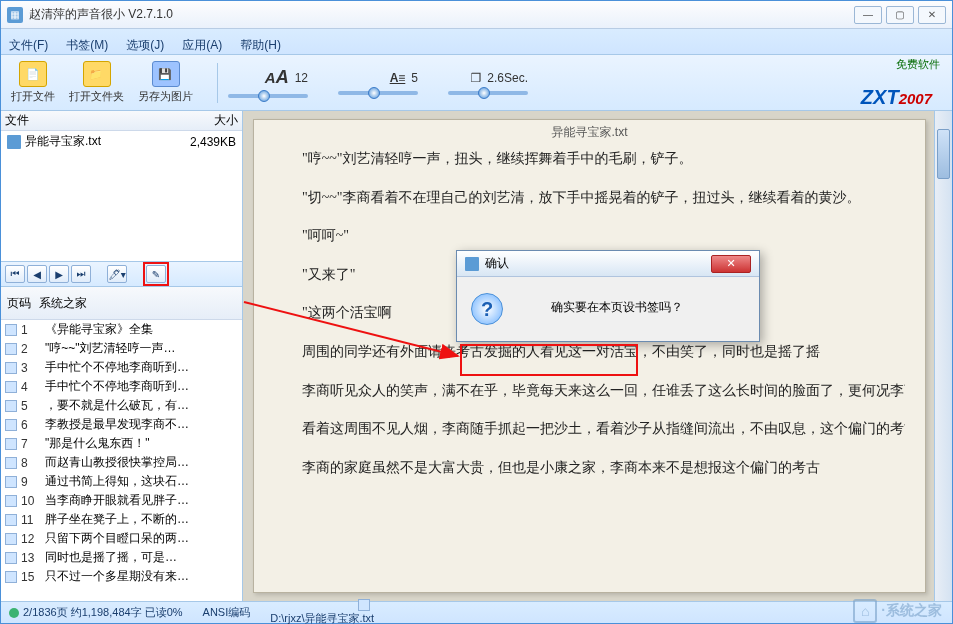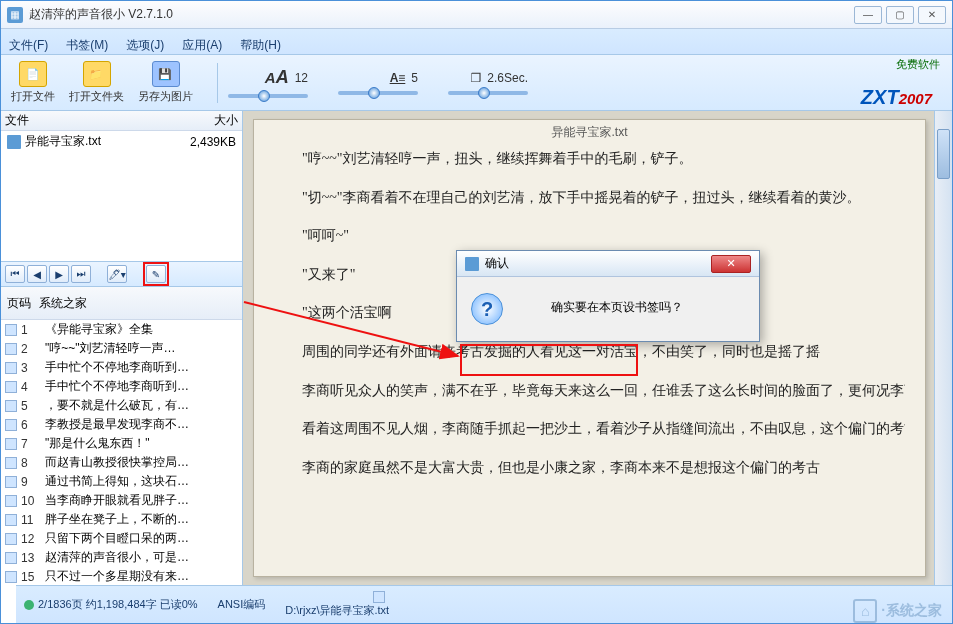--- a/index.html
+++ b/index.html
@@ -44,21 +44,21 @@
 .pagerow .pic { width:12px;height:12px;background:#cfe5ff;border:1px solid #8fb0d8;margin-right:4px;}
 .pagerow .pn { width: 24px; color: #333; }
 .pagerow .pt { flex: 1; white-space: nowrap; overflow: hidden; text-overflow: ellipsis; }
 .reader { flex: 1; position: relative; background: #d8d5c9; overflow: hidden; }
 .reader-scroll { position: absolute; right: 0; top: 0; bottom: 0; width: 18px; background: linear-gradient(90deg,#e8eef6,#d4e2f2); border-left:1px solid #a6c8e8;}
 .reader-scroll .sthumb{position:absolute;top:18px;left:2px;right:2px;height:50px;background:linear-gradient(#cfe2f8,#9dbde0);border:1px solid #7a9fc8;border-radius:2px;}
 .page { position: absolute; left: 10px; right: 26px; top: 8px; bottom: 8px; background: #f3f0e6; border: 1px solid #b8b2a0; box-shadow: 2px 2px 4px rgba(0,0,0,0.15);}
 .page .fn { position: absolute; top: 4px; left: 50%; transform: translateX(-50%); font-size: 12px; color: #555; }
 .page .content { position: absolute; top: 26px; left: 20px; right: 20px; bottom: 10px; font-family: SimSun, serif; font-size: 14px; color: #222; line-height: 1.9; }
 .page .content p { margin-bottom: 12px; text-indent: 2em; white-space: nowrap; overflow: hidden; }
-.statusbar { height: 38px; background: linear-gradient(#d9ecff,#cfe5ff); display: flex; align-items: center; padding: 0 8px; font-size: 11px; color: #1a3e6e; gap: 20px; border-top:1px solid #a6c8e8; position:relative;margin-left:15px;}
+.statusbar { height: 22px; background: linear-gradient(#d9ecff,#cfe5ff); display: flex; align-items: center; padding: 0 8px; font-size: 11px; color: #1a3e6e; gap: 20px; border-top:1px solid #a6c8e8; position:relative;}
 .statusbar .dot { width: 10px; height: 10px; background: #3cb371; border-radius: 50%; margin-right: 4px; }
 .statusbar .sicon{width:12px;height:12px;background:#cfe5ff;border:1px solid #8fb0d8;margin-right:4px;}
 .statusbar .watermark{position:absolute;right:10px;bottom:0;color:rgba(120,160,200,0.6);font-size:14px;font-weight:bold;display:flex;align-items:center;gap:4px;}
 .statusbar .watermark .wic{width:24px;height:24px;border:2px solid rgba(120,160,200,0.6);border-radius:3px;display:flex;align-items:center;justify-content:center;}
 .dialog { position: absolute; left: 456px; top: 250px; width: 304px; background: #f0f0f0; border: 1px solid #6b8bb0; box-shadow: 3px 3px 10px rgba(0,0,0,0.3); }
 .dialog .dtitle { height: 26px; background: linear-gradient(#fff,#d8e6f4); display: flex; align-items: center; padding: 0 8px; border-bottom: 1px solid #b0c4de; }
 .dialog .dtitle .dic{width:14px;height:14px;background:#5b9bd5;margin-right:6px;border-radius:1px;}
 .dialog .dtitle .dt { flex: 1; font-size: 12px; }
 .dialog .dclose { width: 40px; height: 18px; background: linear-gradient(#e88,#c33); border-radius: 2px; color: #fff; display: flex; align-items: center; justify-content: center; font-size: 11px; border:1px solid #a22;}
 .dialog .dbody { padding: 16px 14px; display: flex; align-items: flex-start; gap: 12px; }
@@ -225,21 +225,21 @@
             <div class="pt">胖子坐在凳子上，不断的…</div>
           </div>
           <div class="pagerow">
             <div class="pic"></div>
             <div class="pn">12</div>
             <div class="pt">只留下两个目瞪口呆的两…</div>
           </div>
           <div class="pagerow">
             <div class="pic"></div>
             <div class="pn">13</div>
-            <div class="pt">赵清萍的声音很小，可是…</div>
+            <div class="pt">同时也是摇了摇，可是…</div>
           </div>
           <div class="pagerow">
             <div class="pic"></div>
             <div class="pn">15</div>
             <div class="pt">只不过一个多星期没有来…</div>
           </div>
         </div>
     </div>
 
     <div class="reader">

